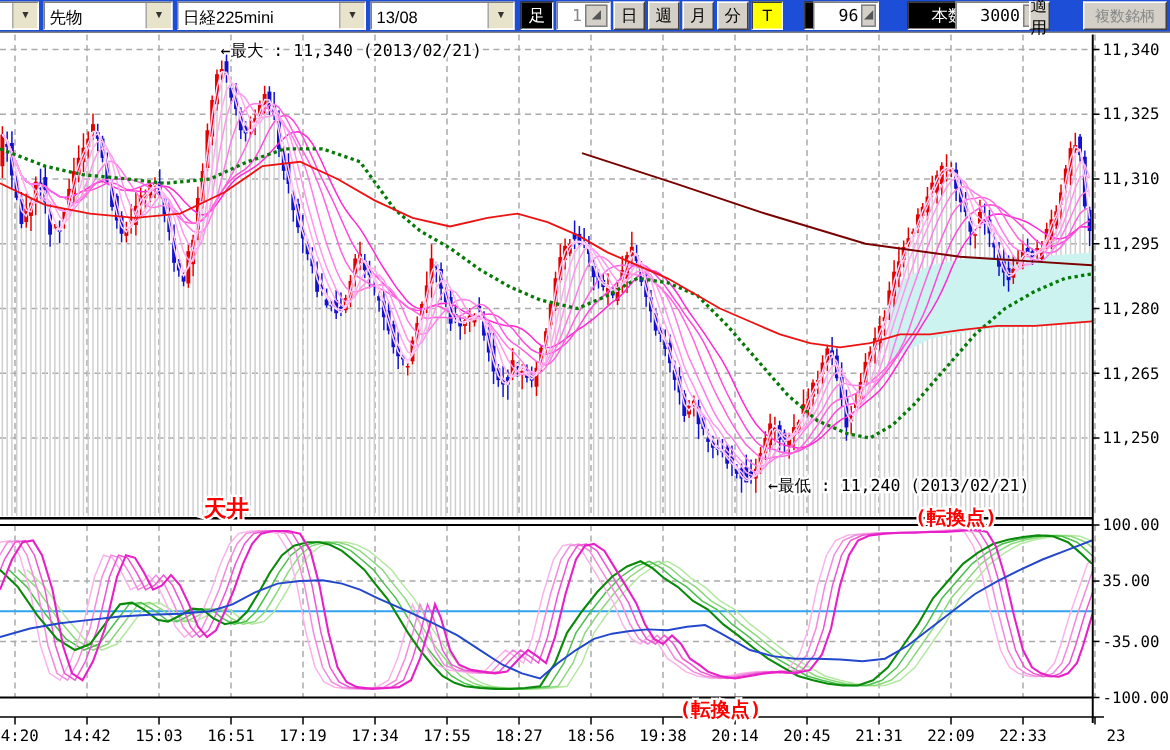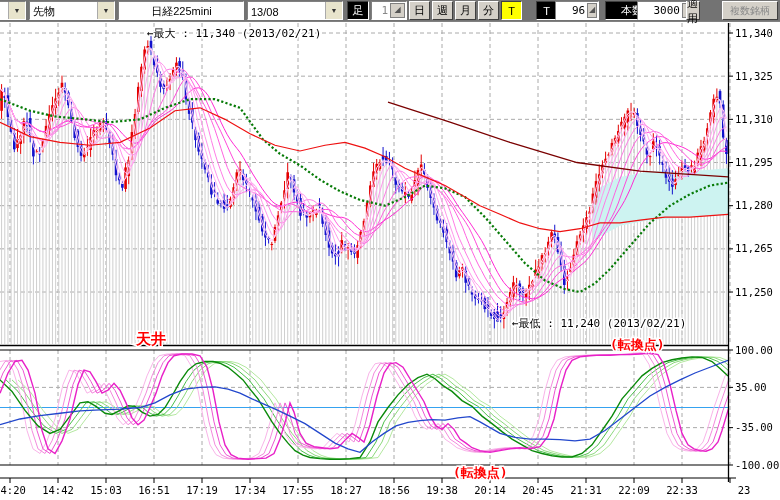--- a/index.html
+++ b/index.html
@@ -1,19 +1,19 @@
 <!DOCTYPE html>
 <html><head>
 <meta charset="utf-8">
 <style>
   html,body{margin:0;padding:0;background:#fff;}
   .app{position:relative;width:780px;height:500px;overflow:hidden;background:#fff;
        font-family:"Liberation Sans",sans-serif;}
   
-  .toolbar{position:absolute;left:0;top:0;width:780px;height:22px;background:#737373;
+  .toolbar{position:absolute;left:0;top:0;width:780px;height:22px;background:#1d4ed8;
            border-bottom:1px solid #808080;display:flex;align-items:center;box-sizing:border-box;}
   .tb{position:absolute;top:1px;height:19px;box-sizing:border-box;font-size:11px;}
   .combo{background:#fff;border:1px solid;border-color:#808080 #fff #fff #808080;
          display:flex;align-items:center;overflow:hidden;}
   .combo .txt{flex:1;padding:2px 2px 0 3px;white-space:nowrap;color:#000;}
   .combo .arrowbtn{width:16px;height:100%;background:#e8e4cc;border-left:1px solid #aaa;
          display:flex;align-items:center;justify-content:center;font-size:7px;color:#333;}
   .btn3d{background:#d4d0c8;border:1px solid;border-color:#fff #404040 #404040 #fff;
          display:flex;align-items:center;justify-content:center;color:#000;}
   .btn-black{background:#000;color:#fff;border-color:#404040 #fff #fff #404040;}
@@ -34,40 +34,40 @@
 
   <div class="toolbar">
     <div class="tb combo" style="left:-16px;width:42px;">
       <span class="txt"></span>
       <span class="arrowbtn">▼</span>
     </div>
     <div class="tb combo" style="left:29px;width:86px;">
       <span class="txt jp">先物</span>
       <span class="arrowbtn">▼</span>
     </div>
-    <div class="tb combo" style="left:118px;width:126px;flex-direction:column;">
+    <div class="tb combo" style="left:118px;width:126px;">
       <span class="txt jp">日経225mini</span>
       <span class="arrowbtn">▼</span>
     </div>
     <div class="tb combo" style="left:247px;width:96px;">
       <span class="txt">13/08</span>
       <span class="arrowbtn">▼</span>
     </div>
     <div class="tb btn3d btn-black jp" style="left:347px;width:22px;">足</div>
     <div class="tb spin" style="left:371px;width:36px;">
       <span class="val disabled">1</span>
       <span class="zic">◢</span>
     </div>
     <div class="tb btn3d jp" style="left:409px;width:21px;">日</div>
     <div class="tb btn3d jp" style="left:432px;width:21px;">週</div>
     <div class="tb btn3d jp" style="left:455px;width:21px;">月</div>
     <div class="tb btn3d jp" style="left:478px;width:21px;">分</div>
     <div class="tb btn3d btn-yellow" style="left:501px;width:21px;">T</div>
     <div class="tb btn3d btn-black" style="left:536px;width:21px;">T</div>
-    <div class="tb spin" style="left:555px;width:44px;padding-left:16px;">
+    <div class="tb spin" style="left:542px;width:44px;padding-left:16px;">
       <span class="val">96</span>
       <span class="zic">◢</span>
     </div>
     <div class="tb btn3d btn-black jp" style="left:605px;width:54px;">本数</div>
     <div class="tb spin" style="left:637px;width:62px;justify-content:center;">
       <span class="val">3000</span>
       <span class="zic">◢</span>
     </div>
     <div class="tb btn3d jp" style="left:686px;width:14px;">適用</div>
     <div class="tb btn3d jp disabled" style="left:722px;width:56px;font-size:10px;">複数銘柄</div>

